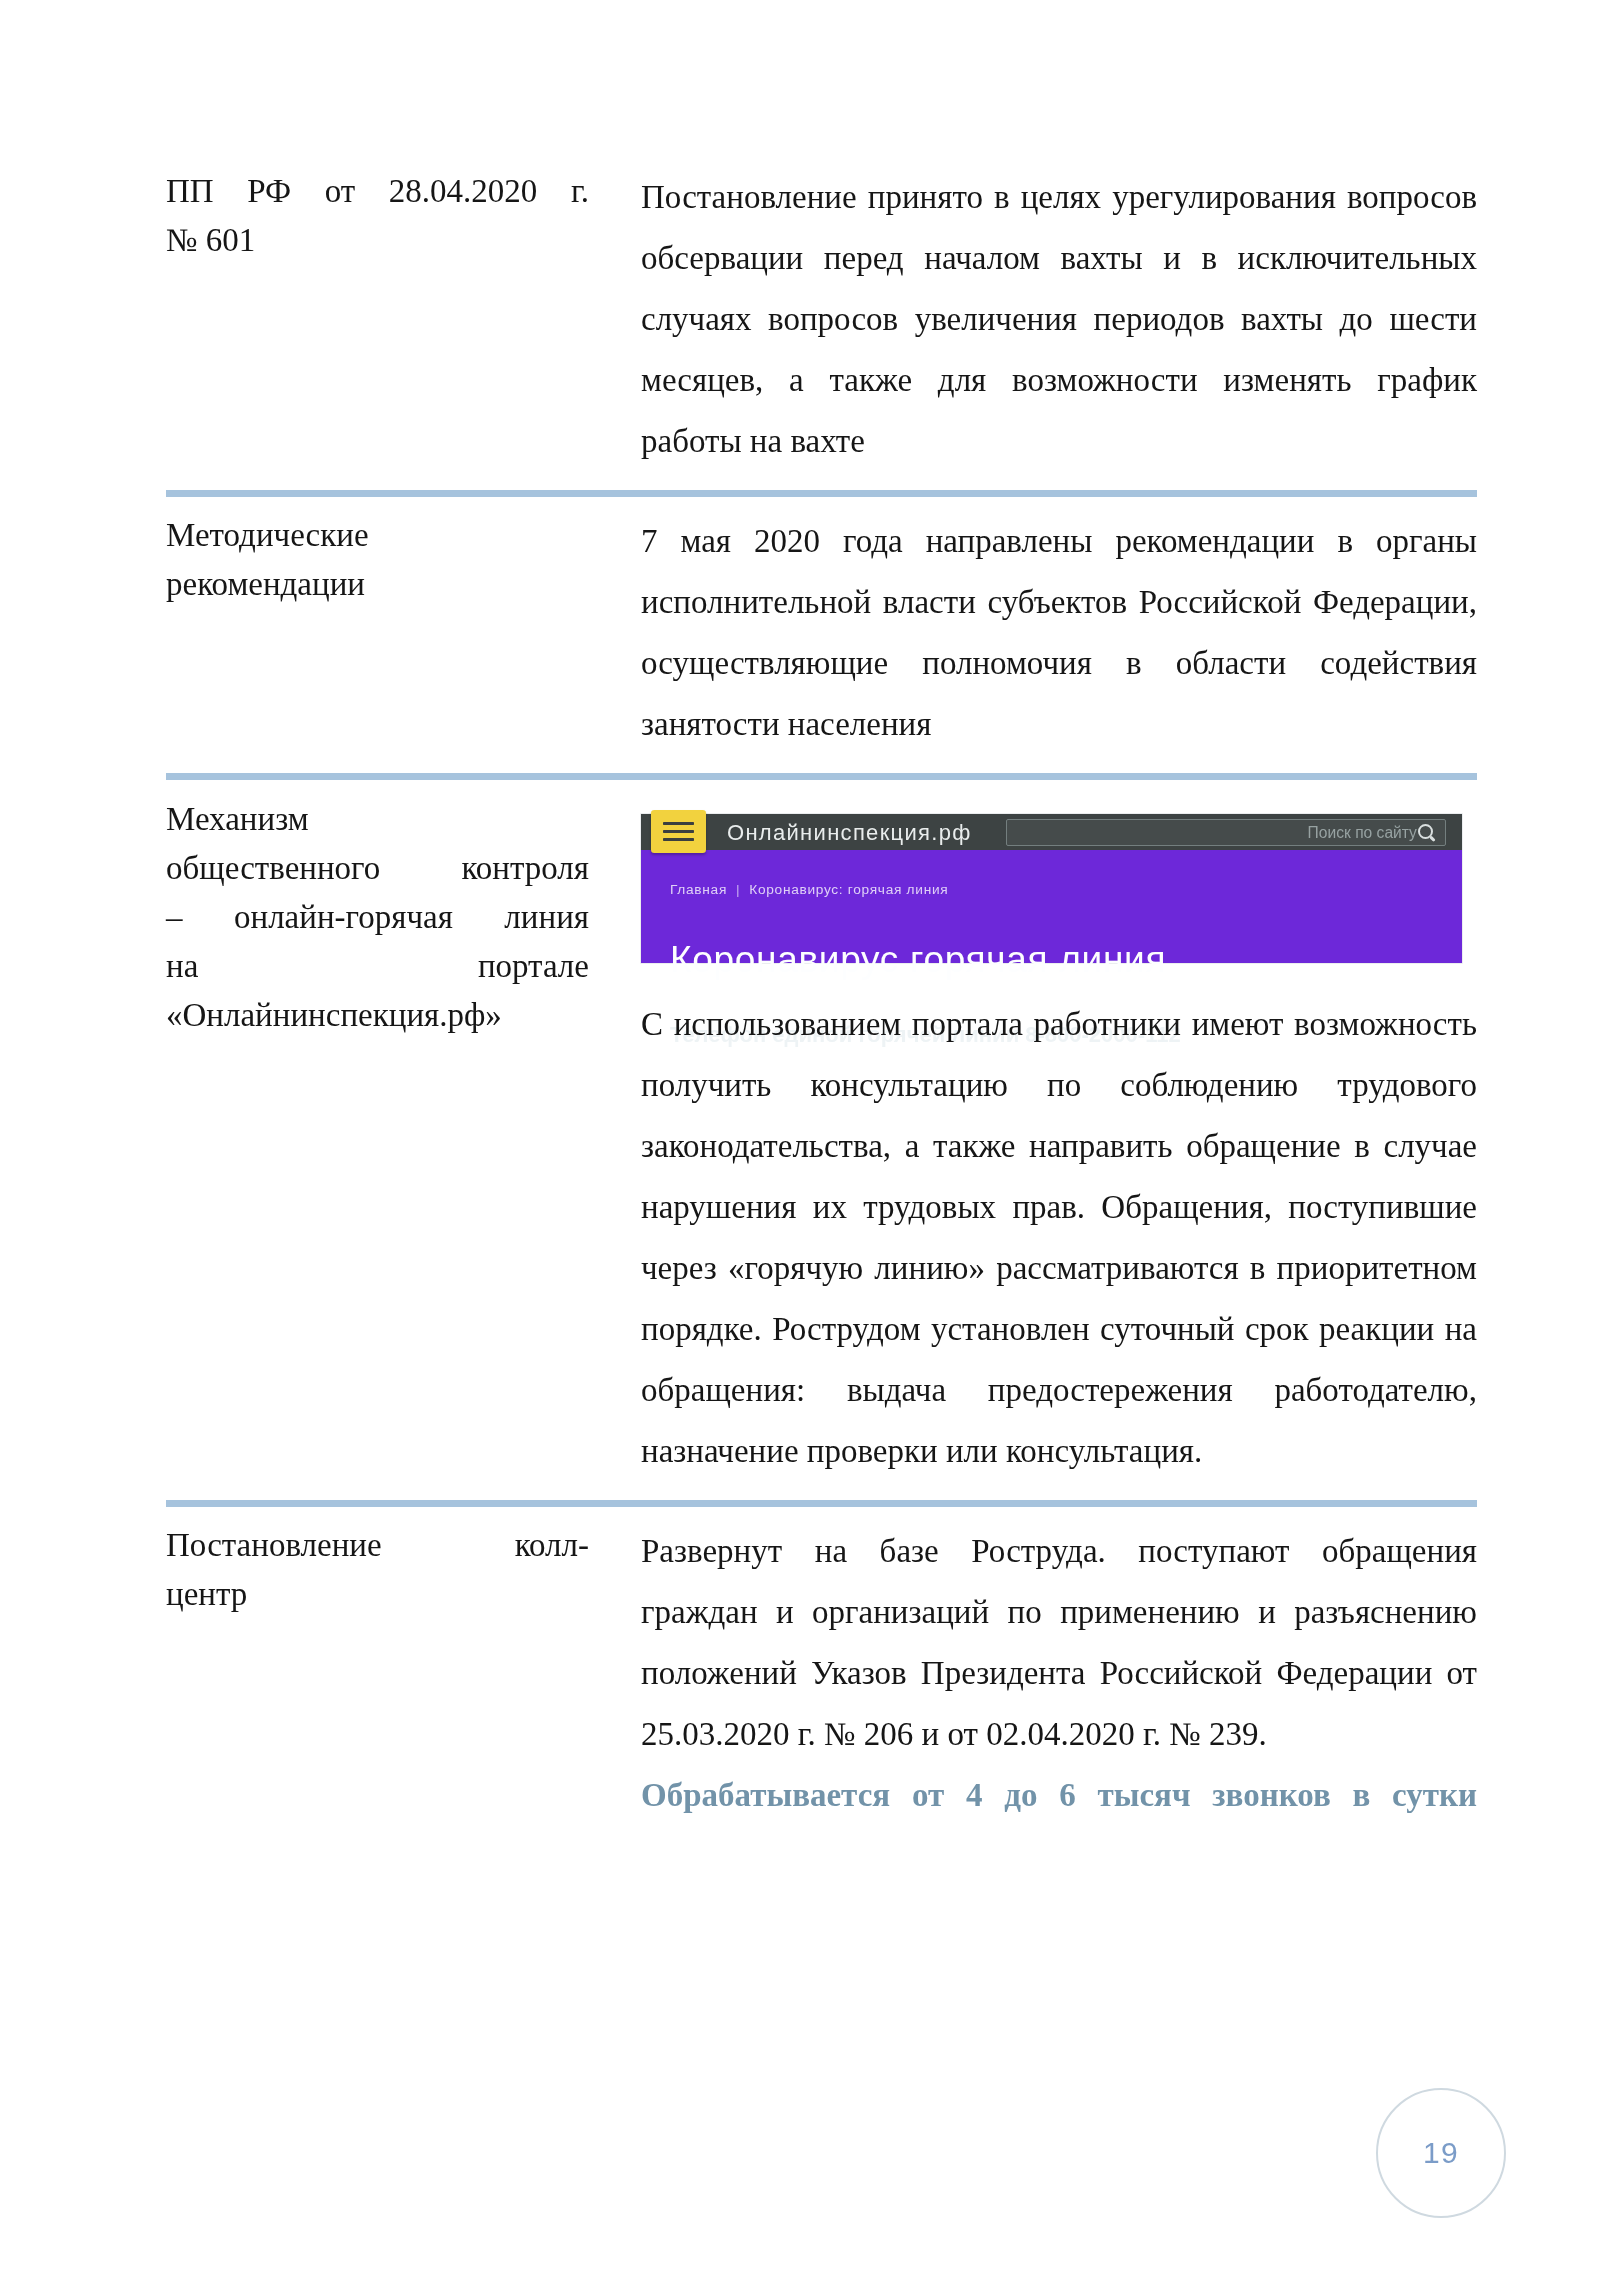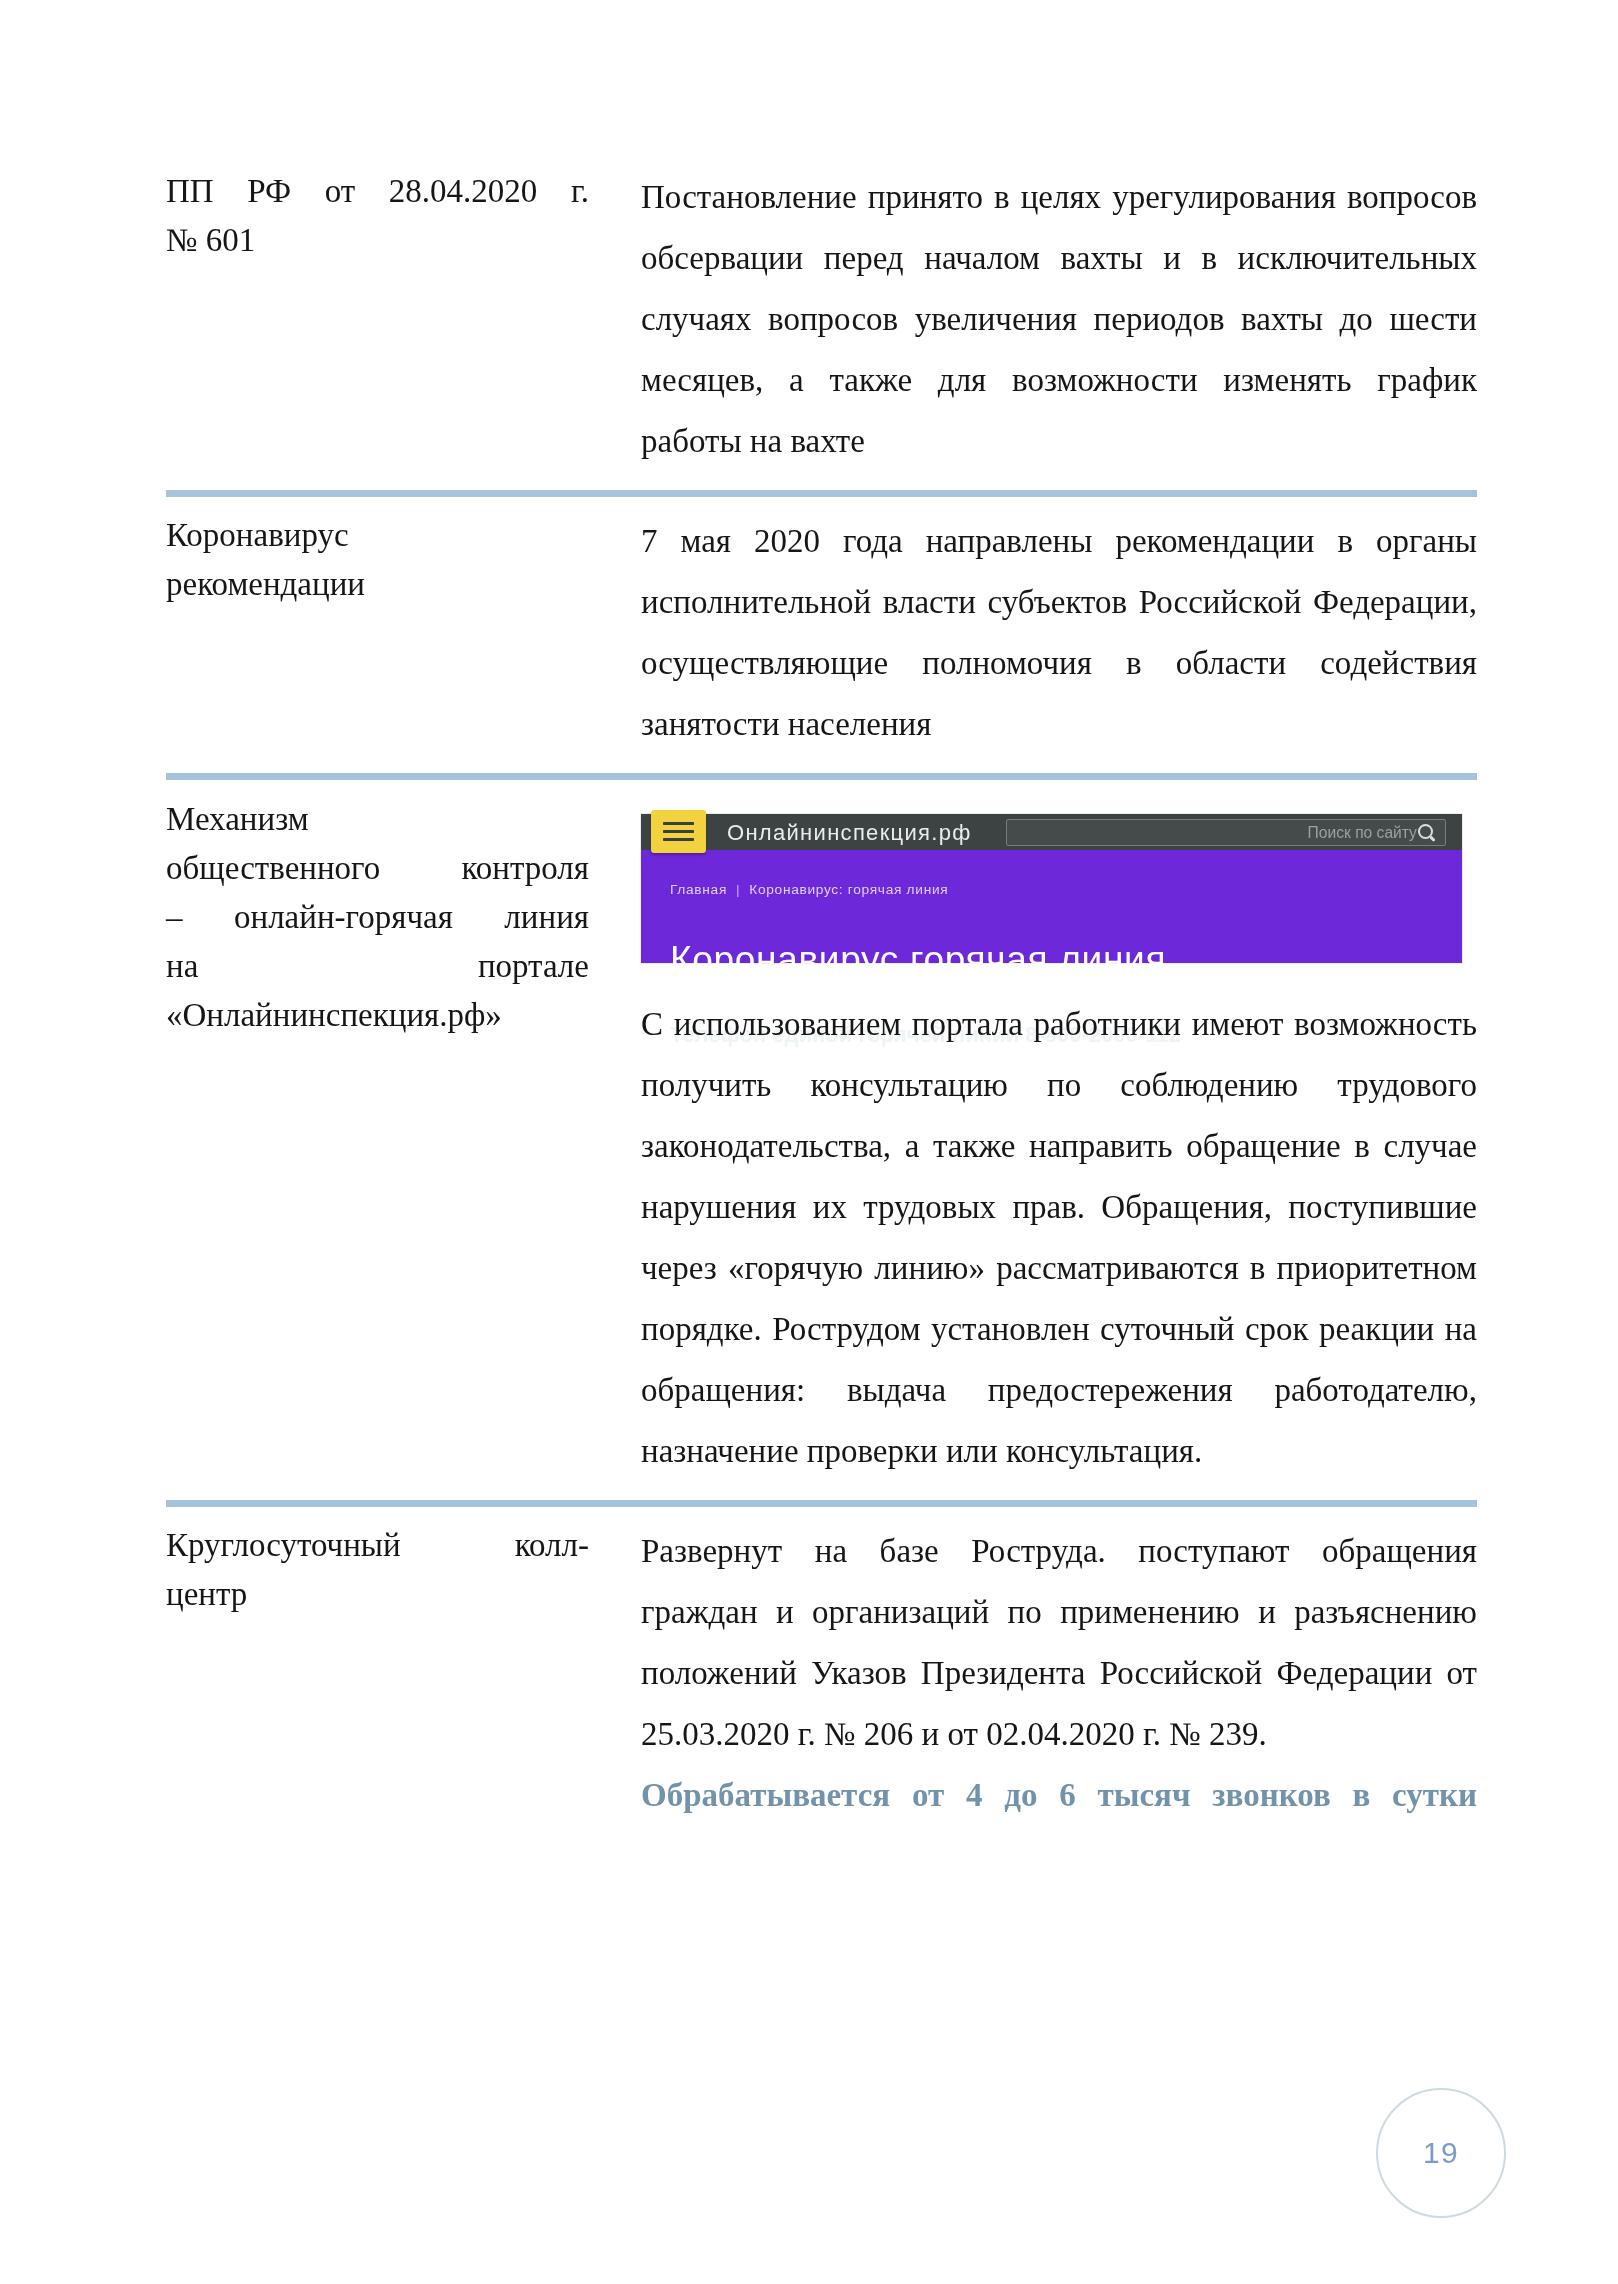--- a/index.html
+++ b/index.html
@@ -86,21 +86,21 @@
       <div class="tline j">ПП РФ от 28.04.2020 г.</div>
       <div class="tline">№&nbsp;601</div>
     </div>
     <div class="cell-desc">
       <p class="desc">Постановление принято в целях урегулирования вопросов обсервации перед началом вахты и в исключительных случаях вопросов увеличения периодов вахты до шести месяцев, а также для возможности изменять график работы на вахте</p>
     </div>
   </section>
 
   <section class="row divided">
     <div class="cell-term">
-      <div class="tline">Коронавирус</div>
+      <div class="tline">Методические</div>
       <div class="tline">рекомендации</div>
     </div>
     <div class="cell-desc">
       <p class="desc">7 мая 2020 года направлены рекомендации в органы исполнительной власти субъектов Российской Федерации, осуществляющие полномочия в области содействия занятости населения</p>
     </div>
   </section>
 
   <section class="row divided">
     <div class="cell-term">
       <div class="tline j">Механизм</div>
@@ -135,21 +135,21 @@
           <div class="banner-phone">Телефон единой горячей линии 8-800-2000-112</div>
         </div>
       </div>
 
       <p class="desc">С использованием портала работники имеют возможность получить консультацию по соблюдению трудового законодательства, а также направить обращение в случае нарушения их трудовых прав. Обращения, поступившие через «горячую линию» рассматриваются в приоритетном порядке. Рострудом установлен суточный срок реакции на обращения: выдача предостережения работодателю, назначение проверки или консультация.</p>
     </div>
   </section>
 
   <section class="row">
     <div class="cell-term">
-      <div class="tline j">Круглосуточный колл-</div>
+      <div class="tline j">Постановление колл-</div>
       <div class="tline">центр</div>
     </div>
     <div class="cell-desc">
       <p class="desc">Развернут на базе Роструда. поступают обращения граждан и организаций по применению и разъяснению положений Указов Президента Российской Федерации от 25.03.2020 г. №&nbsp;206 и от 02.04.2020 г. №&nbsp;239.</p>
       <p class="desc highlight">Обрабатывается от 4 до 6 тысяч звонков в сутки</p>
     </div>
   </section>
 
 </div>
 

